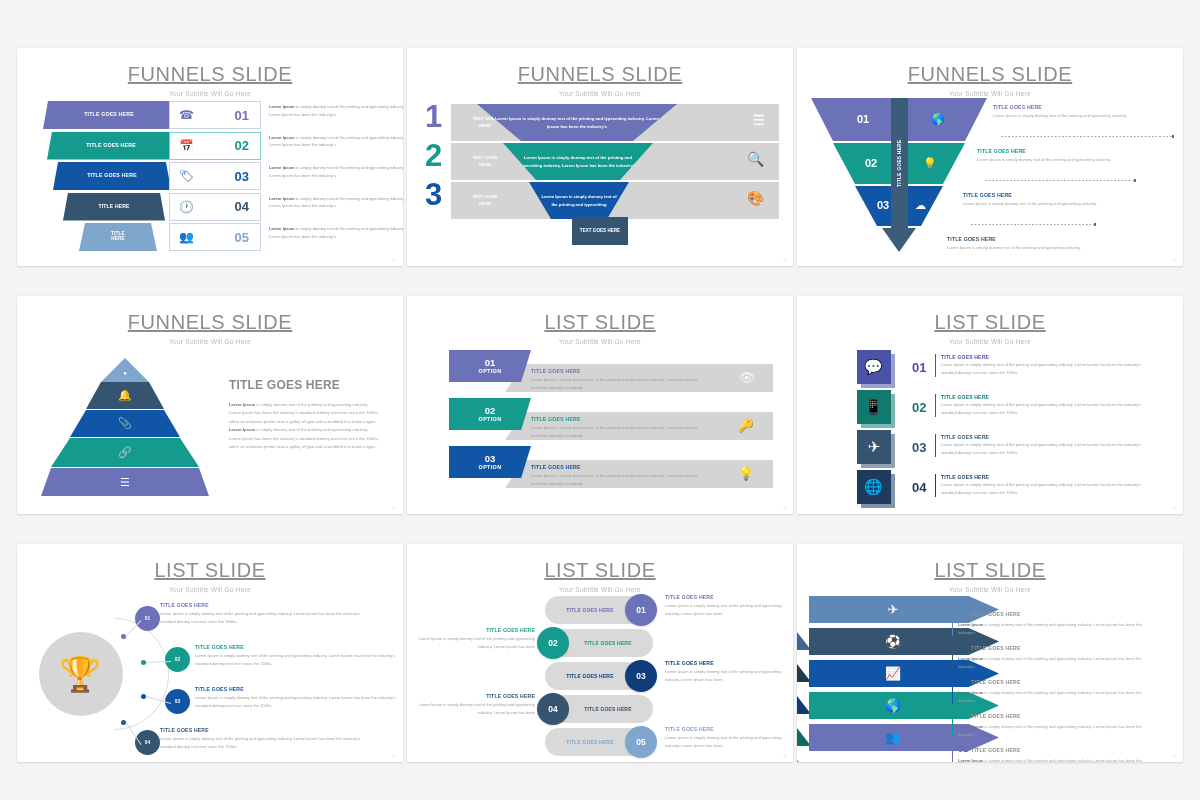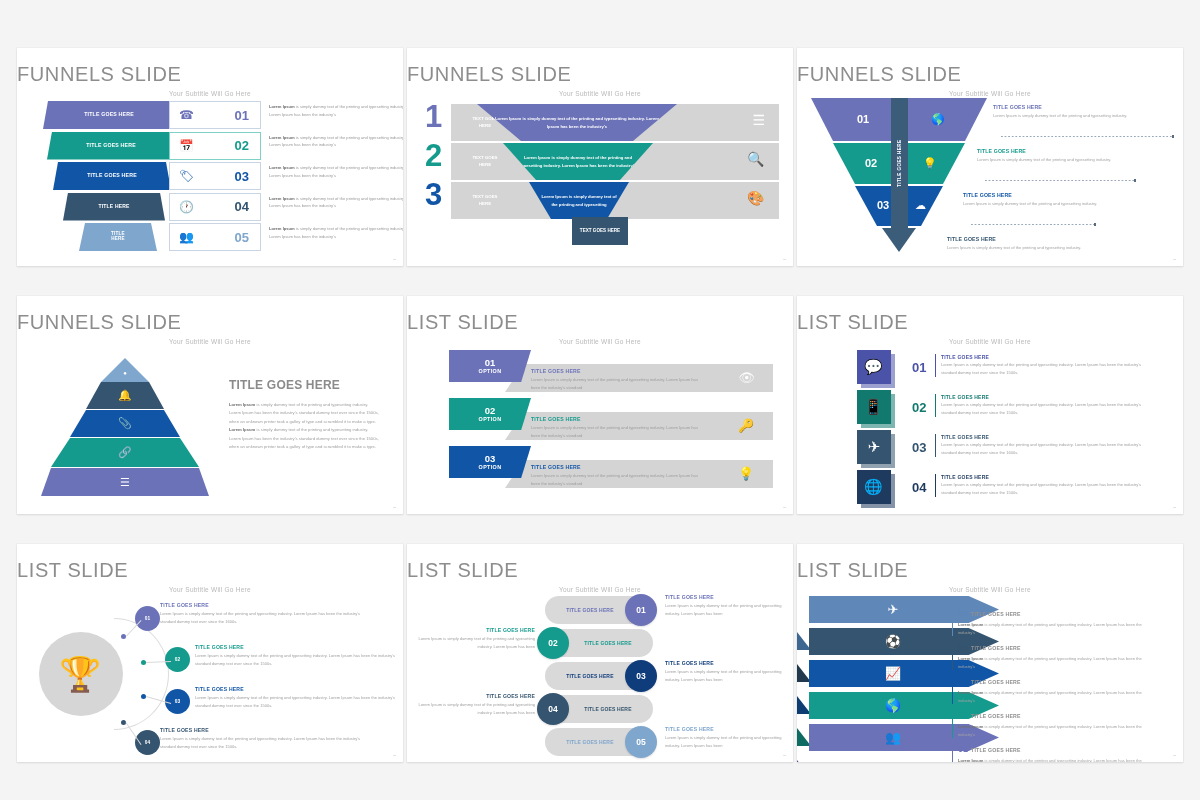--- a/index.html
+++ b/index.html
@@ -16,22 +16,22 @@
     grid-template-rows:repeat(3, 218px);
     gap:30px 4px;
     padding:48px 14px;
     justify-content:center; align-content:start;
   }
   .slide {
     position:relative; background:#ffffff; overflow:hidden;
     box-shadow:0 1px 2px rgba(0,0,0,.10), 0 0 0 1px rgba(0,0,0,.02);
   }
   .s-title {
-    color:#8d8d8d; font-weight:300;
-    font-size:20px; letter-spacing:.6px; margin-top:16px; line-height:1;
+    text-align:center; color:#8d8d8d; font-weight:300;
+    font-size:20px; letter-spacing:.6px; margin-top:16px; line-height:1;text-decoration:underline;
   }
   .s-sub {
     text-align:center; color:#b9b9b9; font-size:6.5px;
     letter-spacing:.25px; margin-top:6px;
   }
   .pgnum { position:absolute; right:7px; bottom:4px; font-size:4px; color:#cfcfcf; }
 
   
   .s1-rows { position:absolute; left:0; top:52px; width:100%; }
   .s1-row { position:relative; height:30px; margin-bottom:0.5px; display:flex; }

